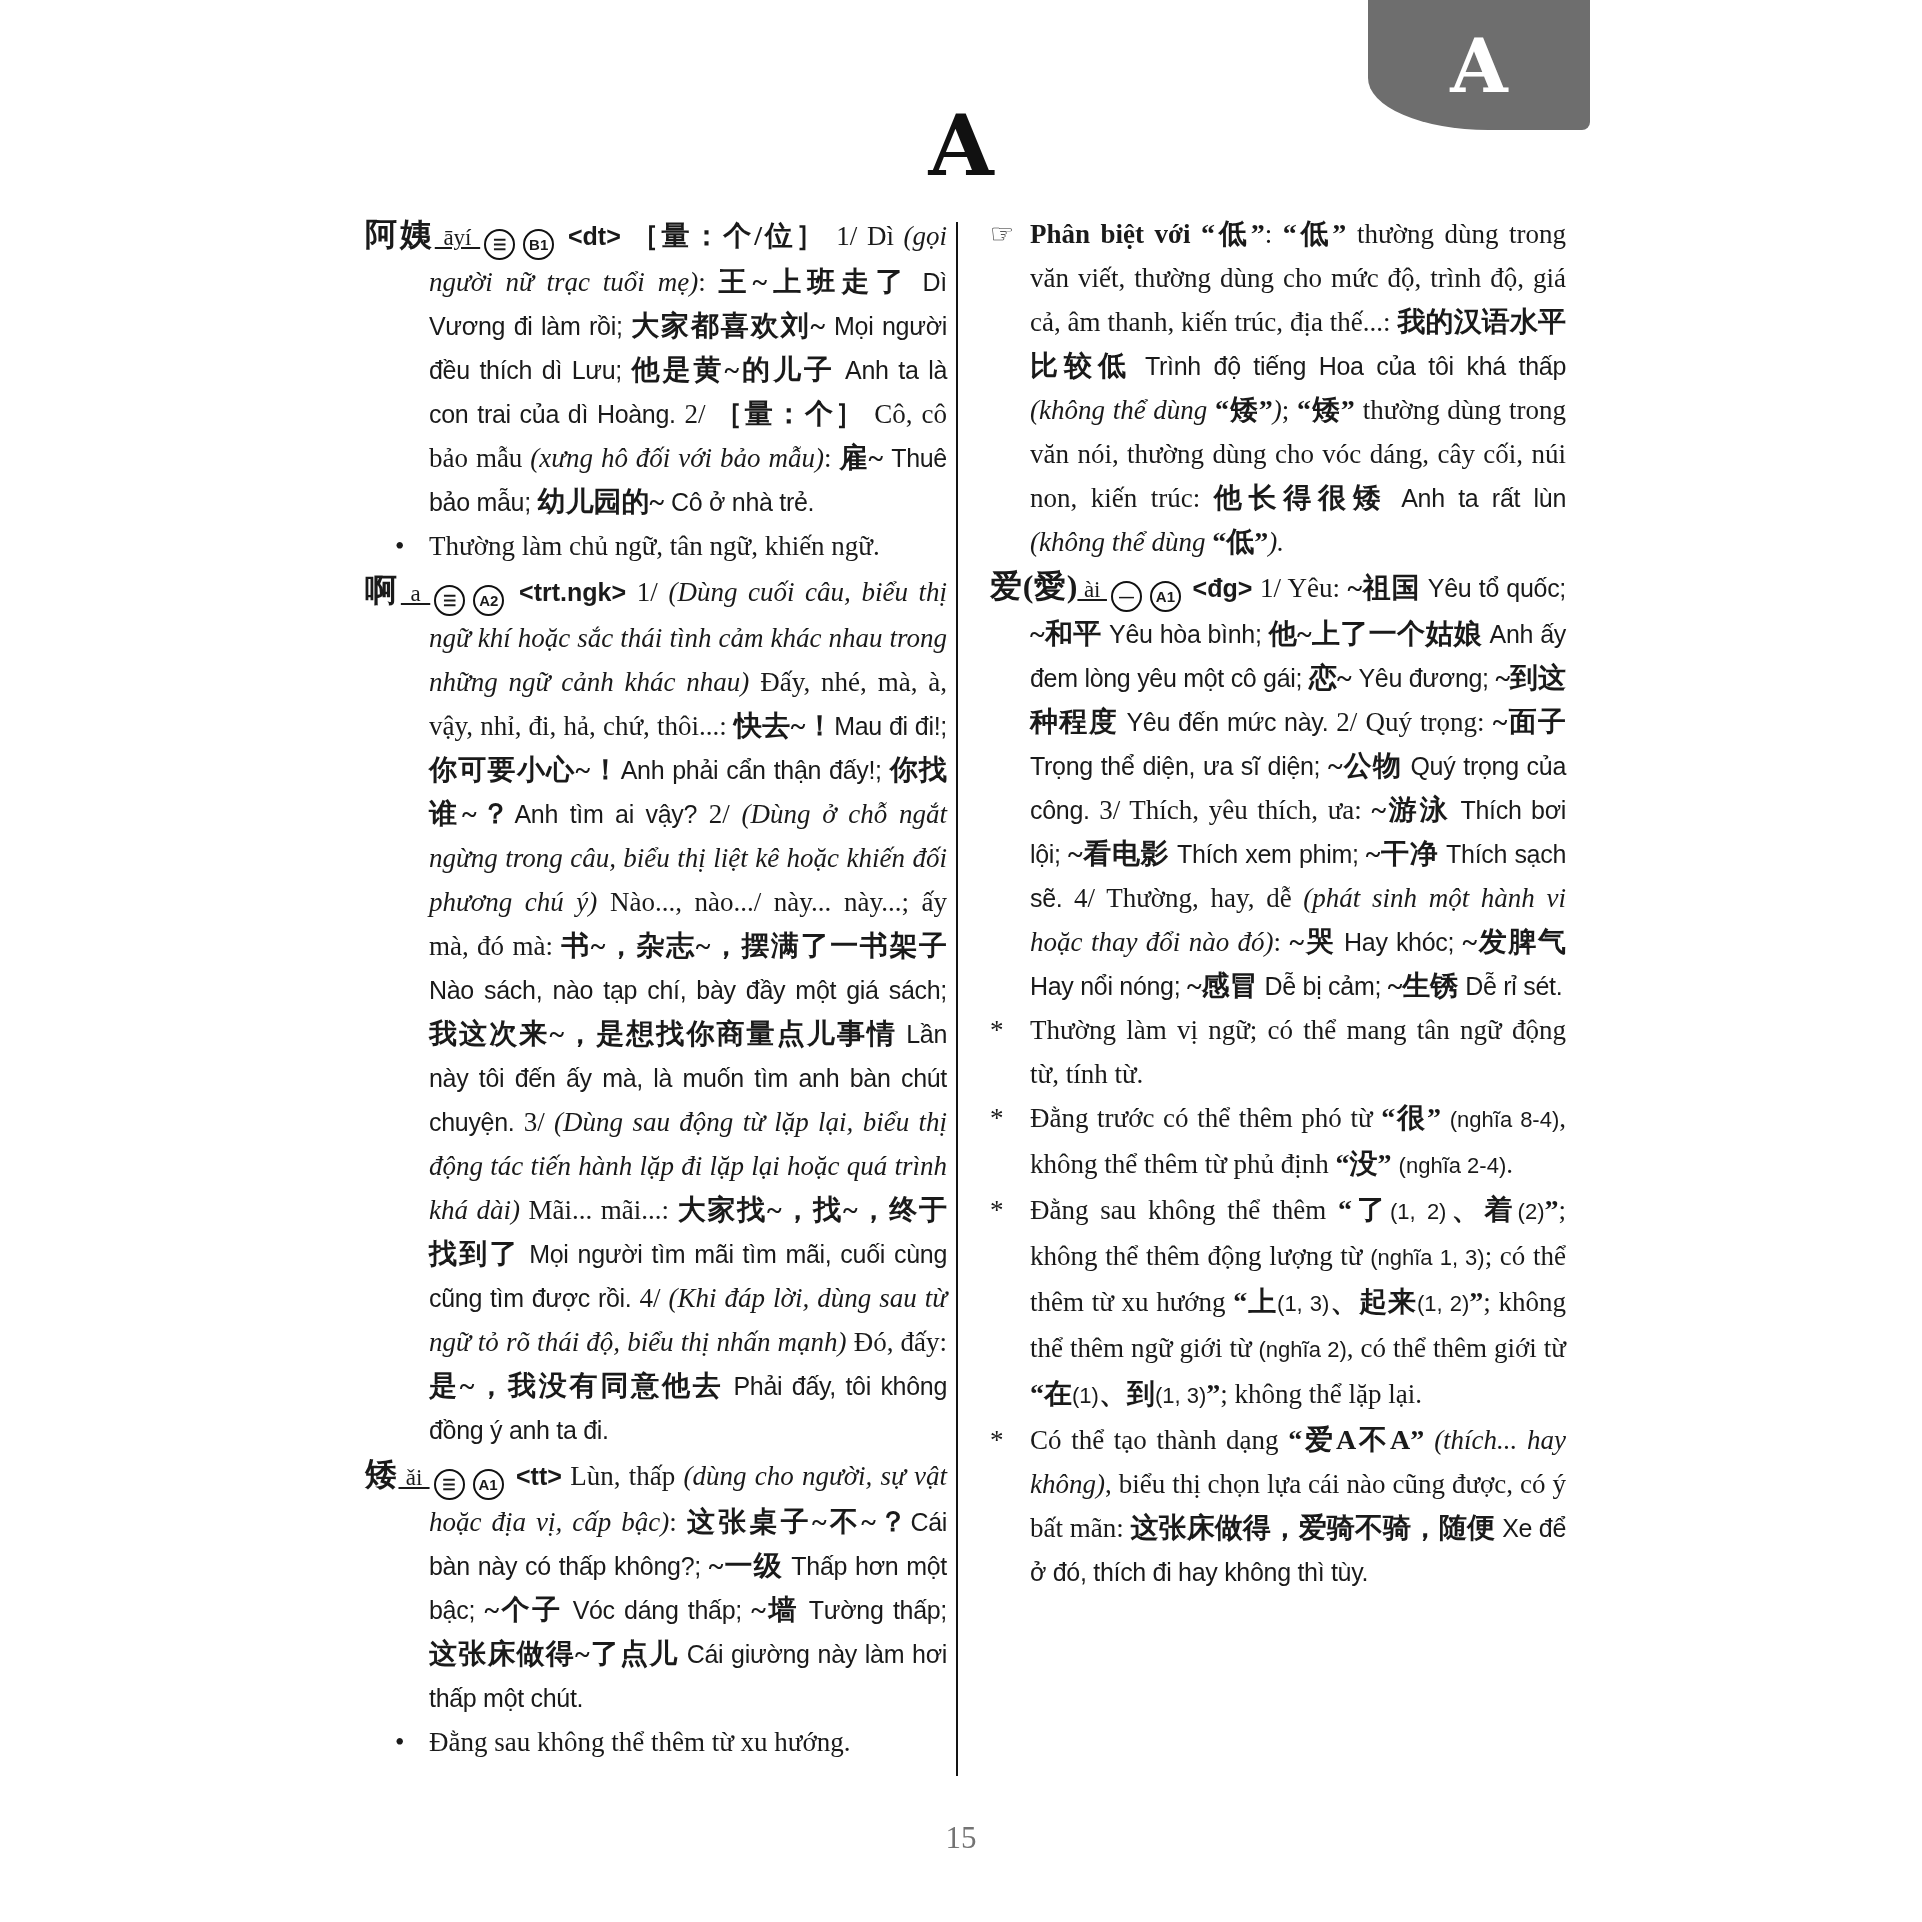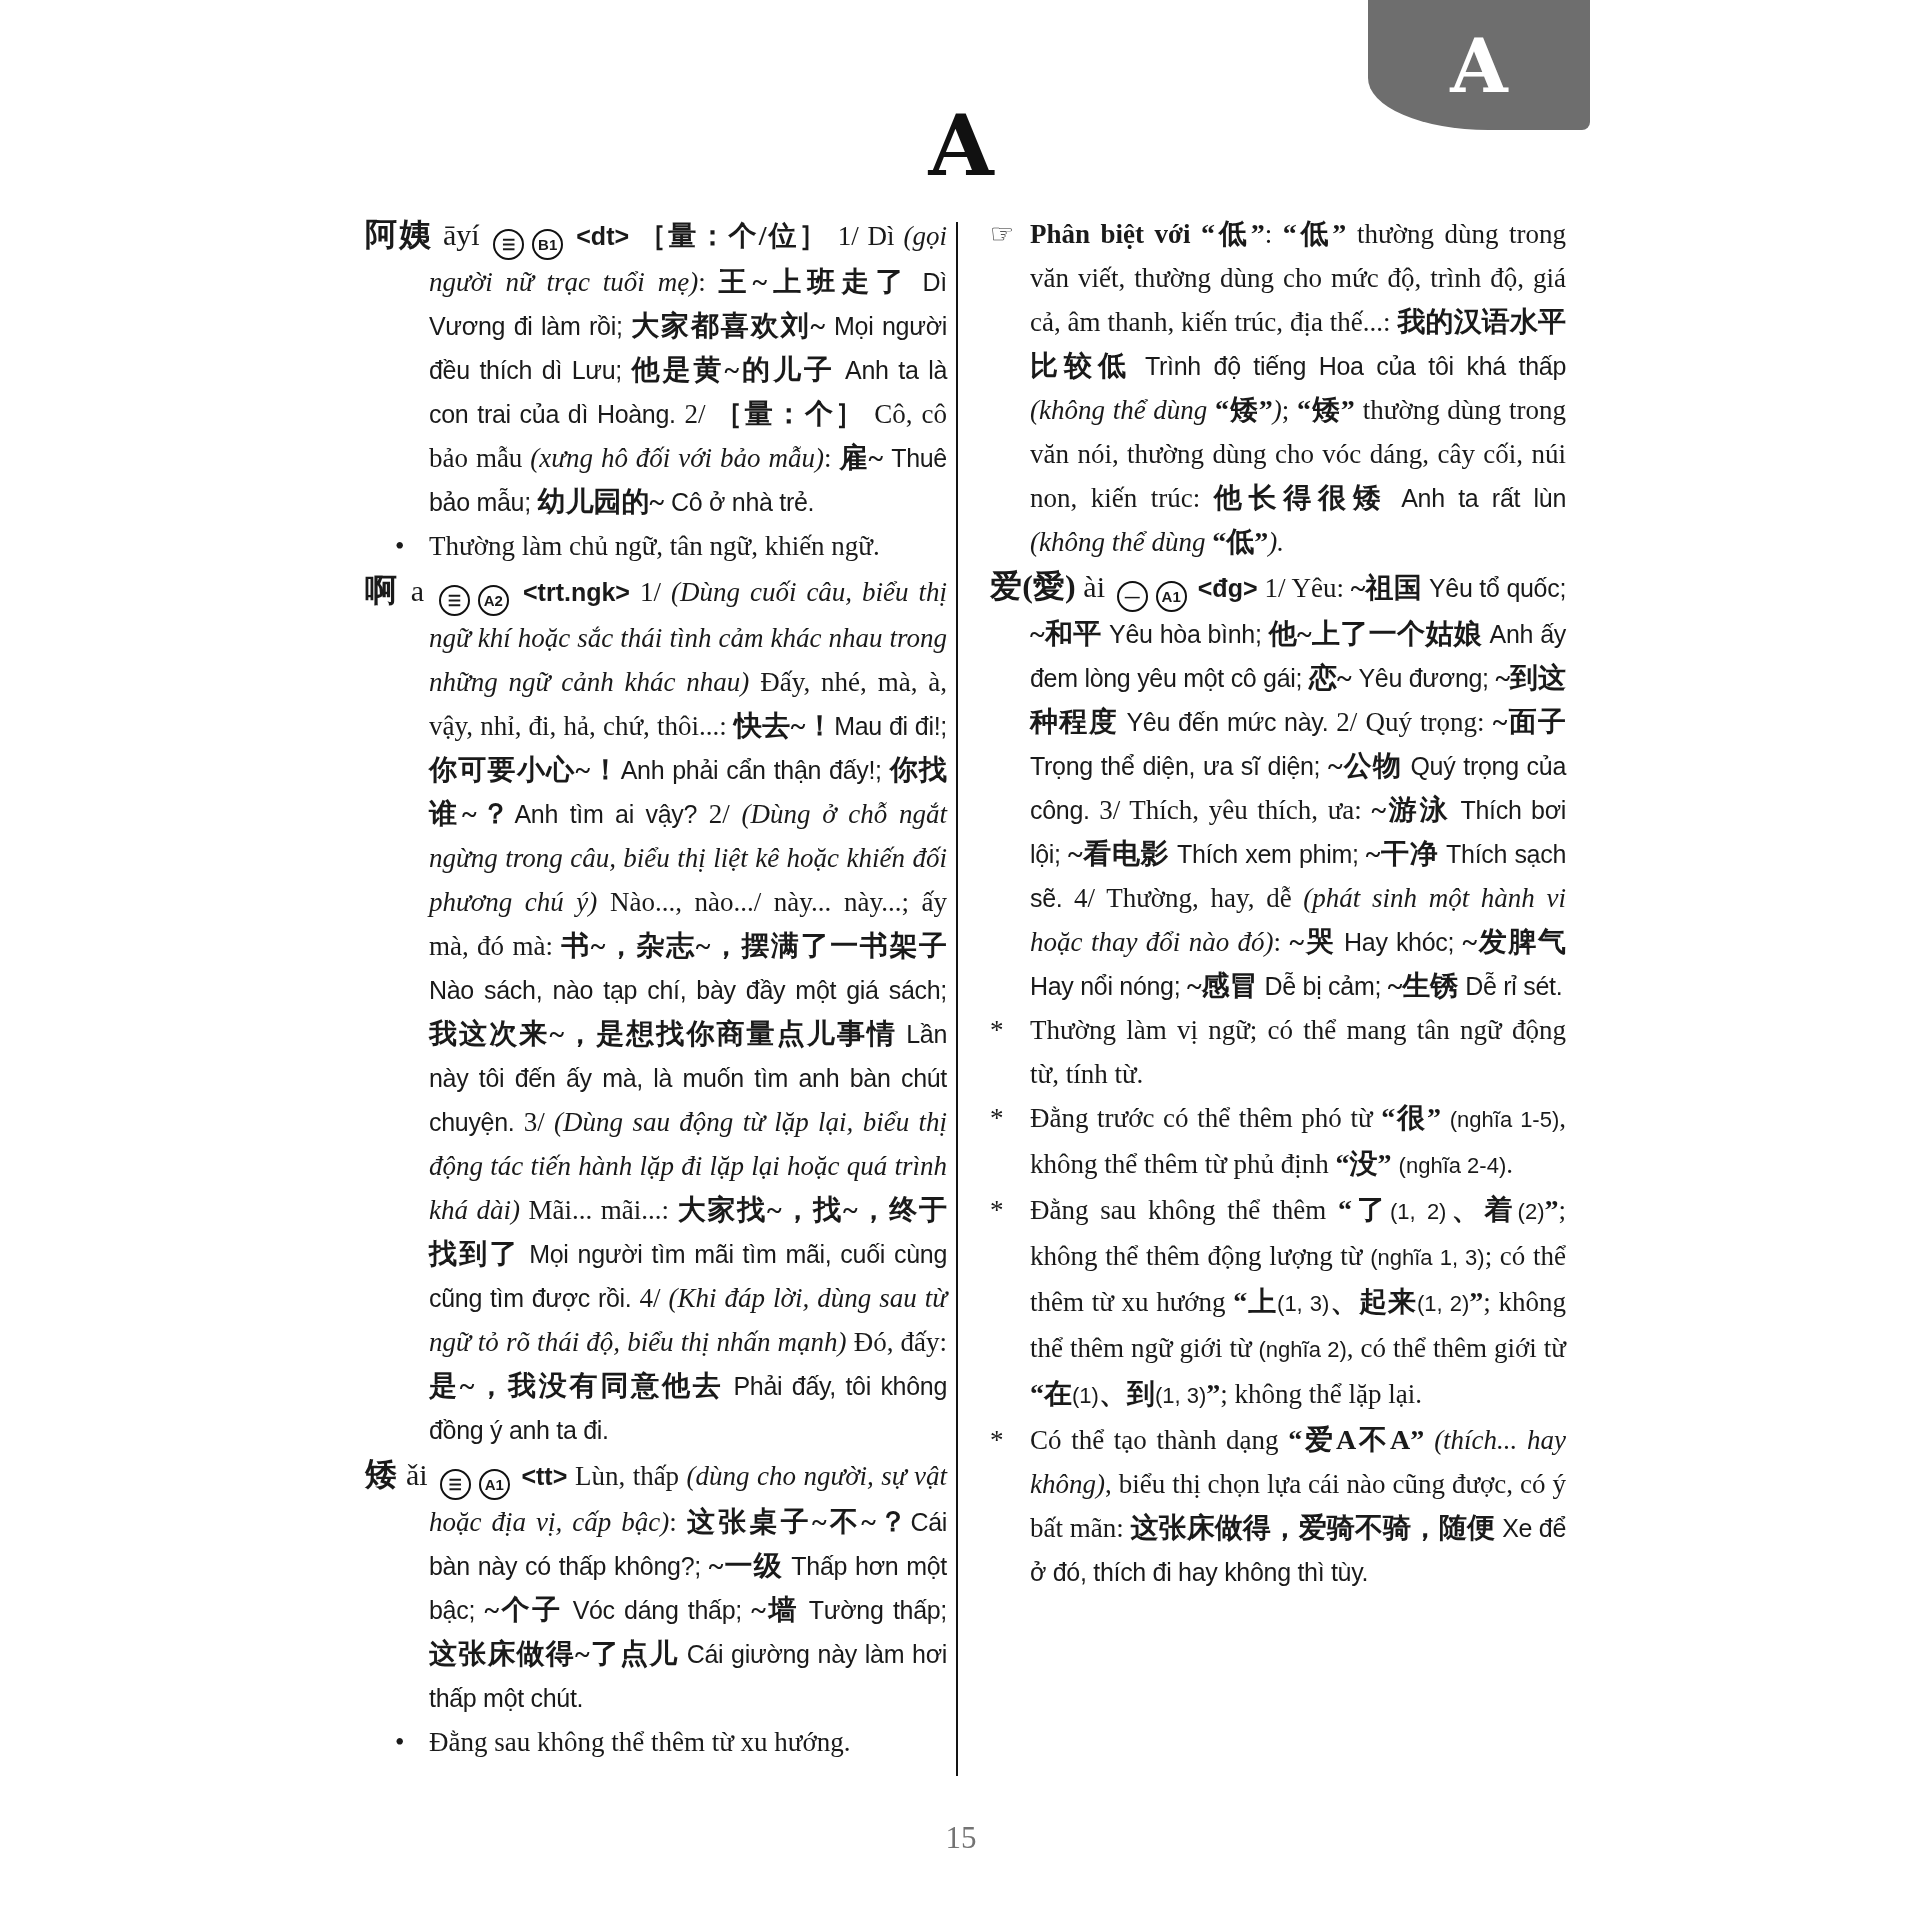--- a/index.html
+++ b/index.html
@@ -35,21 +35,21 @@
   #col-left  { left:365px; width:582px; --ind:64px; }
   #col-right { left:990px; width:576px; --ind:40px; }
 
   .para {
     margin:0; text-align:justify; line-height:44px; font-size:27px;
     padding-left:var(--ind); text-indent:calc(-1 * var(--ind));
   }
   .para span { text-indent:0; }
 
   .r-hw  { font-weight:700; font-size:32px; }
-  .r-py  { font-size:30px; }
+  .r-py  { font-size:23px;text-decoration:underline; }
   .r-enc {
     display:inline-block; width:31px; height:31px; line-height:27px;
     border:2px solid #111; border-radius:50%; text-align:center;
     font-family:"Liberation Sans",sans-serif; font-weight:700; font-size:15px;
     vertical-align:-5px; margin:0 4px; box-sizing:border-box;
   }
   .r-tag { font-family:Liberation Sans, sans-serif; font-weight:700; font-size:25px; }
   .r-cn  { font-size:28px;font-weight:bold; }
   .r-vi  { font-family:"Liberation Sans",sans-serif; font-size:25px; letter-spacing:-0.3px; }
   .r-it  { font-style:italic; }
@@ -80,19 +80,19 @@
       <p class="para"><span class="r-mk">•</span><span class="r-pl">Thường làm chủ ngữ, tân ngữ, khiến ngữ.</span></p>
       <p class="para"><span class="r-hw">啊</span><span class="r-py"> a </span><span class="r-enc">☰</span><span class="r-enc">A2</span><span class="r-tag"> &lt;trt.ngk&gt; </span><span class="r-pl">1/ </span><span class="r-it">(Dùng cuối câu, biểu thị ngữ khí hoặc sắc thái tình cảm khác nhau trong những ngữ cảnh khác nhau) </span><span class="r-pl">Đấy, nhé, mà, à, vậy, nhỉ, đi, hả, chứ, thôi...: </span><span class="r-cn">快去~！</span><span class="r-vi">Mau đi đi!; </span><span class="r-cn">你可要小心~！</span><span class="r-vi">Anh phải cẩn thận đấy!; </span><span class="r-cn">你找谁~？</span><span class="r-vi">Anh tìm ai vậy? </span><span class="r-pl">2/ </span><span class="r-it">(Dùng ở chỗ ngắt ngừng trong câu, biểu thị liệt kê hoặc khiến đối phương chú ý) </span><span class="r-pl">Nào..., nào.../ này... này...; ấy mà, đó mà: </span><span class="r-cn">书~，杂志~，摆满了一书架子 </span><span class="r-vi">Nào sách, nào tạp chí, bày đầy một giá sách; </span><span class="r-cn">我这次来~，是想找你商量点儿事情 </span><span class="r-vi">Lần này tôi đến ấy mà, là muốn tìm anh bàn chút chuyện. </span><span class="r-pl">3/ </span><span class="r-it">(Dùng sau động từ lặp lại, biểu thị động tác tiến hành lặp đi lặp lại hoặc quá trình khá dài) </span><span class="r-pl">Mãi... mãi...: </span><span class="r-cn">大家找~，找~，终于找到了 </span><span class="r-vi">Mọi người tìm mãi tìm mãi, cuối cùng cũng tìm được rồi. </span><span class="r-pl">4/ </span><span class="r-it">(Khi đáp lời, dùng sau từ ngữ tỏ rõ thái độ, biểu thị nhấn mạnh) </span><span class="r-pl">Đó, đấy: </span><span class="r-cn">是~，我没有同意他去 </span><span class="r-vi">Phải đấy, tôi không đồng ý anh ta đi.</span></p>
       <p class="para"><span class="r-hw">矮</span><span class="r-py"> ǎi </span><span class="r-enc">☰</span><span class="r-enc">A1</span><span class="r-tag"> &lt;tt&gt; </span><span class="r-pl">Lùn, thấp </span><span class="r-it">(dùng cho người, sự vật hoặc địa vị, cấp bậc)</span><span class="r-pl">: </span><span class="r-cn">这张桌子~不~？</span><span class="r-vi">Cái bàn này có thấp không?; </span><span class="r-cn">~一级 </span><span class="r-vi">Thấp hơn một bậc; </span><span class="r-cn">~个子 </span><span class="r-vi">Vóc dáng thấp; </span><span class="r-cn">~墙 </span><span class="r-vi">Tường thấp; </span><span class="r-cn">这张床做得~了点儿 </span><span class="r-vi">Cái giường này làm hơi thấp một chút.</span></p>
       <p class="para"><span class="r-mk">•</span><span class="r-pl">Đằng sau không thể thêm từ xu hướng.</span></p>
     </div>
   <div id="divider"></div>
   <div id="col-right" class="col">
       <p class="para"><span class="r-mk">☞</span><span class="r-b">Phân biệt với </span><span class="r-cn">“低”</span><span class="r-pl">: </span><span class="r-cn">“低” </span><span class="r-pl">thường dùng trong văn viết, thường dùng cho mức độ, trình độ, giá cả, âm thanh, kiến trúc, địa thế...: </span><span class="r-cn">我的汉语水平比较低 </span><span class="r-vi">Trình độ tiếng Hoa của tôi khá thấp </span><span class="r-it">(không thể dùng </span><span class="r-cn">“矮”</span><span class="r-it">)</span><span class="r-pl">; </span><span class="r-cn">“矮” </span><span class="r-pl">thường dùng trong văn nói, thường dùng cho vóc dáng, cây cối, núi non, kiến trúc: </span><span class="r-cn">他长得很矮 </span><span class="r-vi">Anh ta rất lùn </span><span class="r-it">(không thể dùng </span><span class="r-cn">“低”</span><span class="r-it">).</span></p>
       <p class="para"><span class="r-hw">爱(愛)</span><span class="r-py"> ài </span><span class="r-enc">—</span><span class="r-enc">A1</span><span class="r-tag"> &lt;đg&gt; </span><span class="r-pl">1/ Yêu: </span><span class="r-cn">~祖国 </span><span class="r-vi">Yêu tổ quốc; </span><span class="r-cn">~和平 </span><span class="r-vi">Yêu hòa bình; </span><span class="r-cn">他~上了一个姑娘 </span><span class="r-vi">Anh ấy đem lòng yêu một cô gái; </span><span class="r-cn">恋~ </span><span class="r-vi">Yêu đương; </span><span class="r-cn">~到这种程度 </span><span class="r-vi">Yêu đến mức này. </span><span class="r-pl">2/ Quý trọng: </span><span class="r-cn">~面子 </span><span class="r-vi">Trọng thể diện, ưa sĩ diện; </span><span class="r-cn">~公物 </span><span class="r-vi">Quý trọng của công. </span><span class="r-pl">3/ Thích, yêu thích, ưa: </span><span class="r-cn">~游泳 </span><span class="r-vi">Thích bơi lội; </span><span class="r-cn">~看电影 </span><span class="r-vi">Thích xem phim; </span><span class="r-cn">~干净 </span><span class="r-vi">Thích sạch sẽ. </span><span class="r-pl">4/ Thường, hay, dễ </span><span class="r-it">(phát sinh một hành vi hoặc thay đổi nào đó)</span><span class="r-pl">: </span><span class="r-cn">~哭 </span><span class="r-vi">Hay khóc; </span><span class="r-cn">~发脾气 </span><span class="r-vi">Hay nổi nóng; </span><span class="r-cn">~感冒 </span><span class="r-vi">Dễ bị cảm; </span><span class="r-cn">~生锈 </span><span class="r-vi">Dễ rỉ sét.</span></p>
       <p class="para"><span class="r-mk">*</span><span class="r-pl">Thường làm vị ngữ; có thể mang tân ngữ động từ, tính từ.</span></p>
-      <p class="para"><span class="r-mk">*</span><span class="r-pl">Đằng trước có thể thêm phó từ </span><span class="r-cn">“很” </span><span class="r-sm">(nghĩa 1-5)</span><span class="r-pl">, không thể thêm từ phủ định </span><span class="r-cn">“没” </span><span class="r-sm">(nghĩa 2-4)</span><span class="r-pl">.</span></p>
+      <p class="para"><span class="r-mk">*</span><span class="r-pl">Đằng trước có thể thêm phó từ </span><span class="r-cn">“很” </span><span class="r-sm">(nghĩa 8-4)</span><span class="r-pl">, không thể thêm từ phủ định </span><span class="r-cn">“没” </span><span class="r-sm">(nghĩa 2-4)</span><span class="r-pl">.</span></p>
       <p class="para"><span class="r-mk">*</span><span class="r-pl">Đằng sau không thể thêm </span><span class="r-cn">“了</span><span class="r-sm">(1, 2)</span><span class="r-cn">、着</span><span class="r-sm">(2)</span><span class="r-cn">”</span><span class="r-pl">; không thể thêm động lượng từ </span><span class="r-sm">(nghĩa 1, 3)</span><span class="r-pl">; có thể thêm từ xu hướng </span><span class="r-cn">“上</span><span class="r-sm">(1, 3)</span><span class="r-cn">、起来</span><span class="r-sm">(1, 2)</span><span class="r-cn">”</span><span class="r-pl">; không thể thêm ngữ giới từ </span><span class="r-sm">(nghĩa 2)</span><span class="r-pl">, có thể thêm giới từ </span><span class="r-cn">“在</span><span class="r-sm">(1)</span><span class="r-cn">、到</span><span class="r-sm">(1, 3)</span><span class="r-cn">”</span><span class="r-pl">; không thể lặp lại.</span></p>
       <p class="para"><span class="r-mk">*</span><span class="r-pl">Có thể tạo thành dạng </span><span class="r-cn">“爱A不A” </span><span class="r-it">(thích... hay không)</span><span class="r-pl">, biểu thị chọn lựa cái nào cũng được, có ý bất mãn: </span><span class="r-cn">这张床做得，爱骑不骑，随便 </span><span class="r-vi">Xe để ở đó, thích đi hay không thì tùy.</span></p>
     </div>
 
   <div id="page-number">15</div>
 </div>
 
 </body></html>

